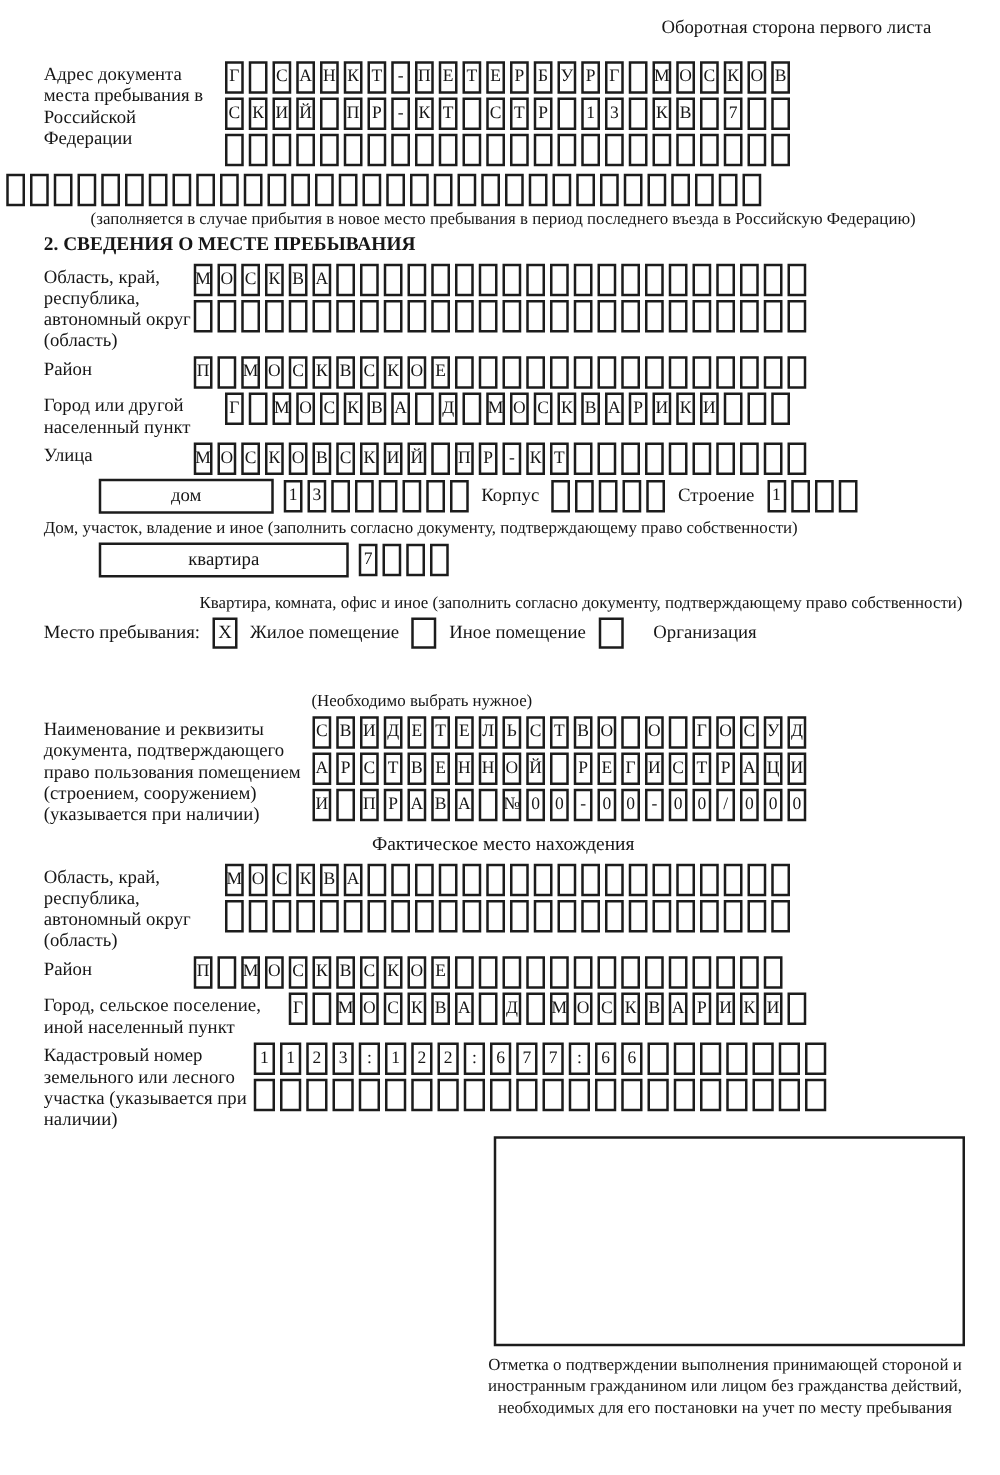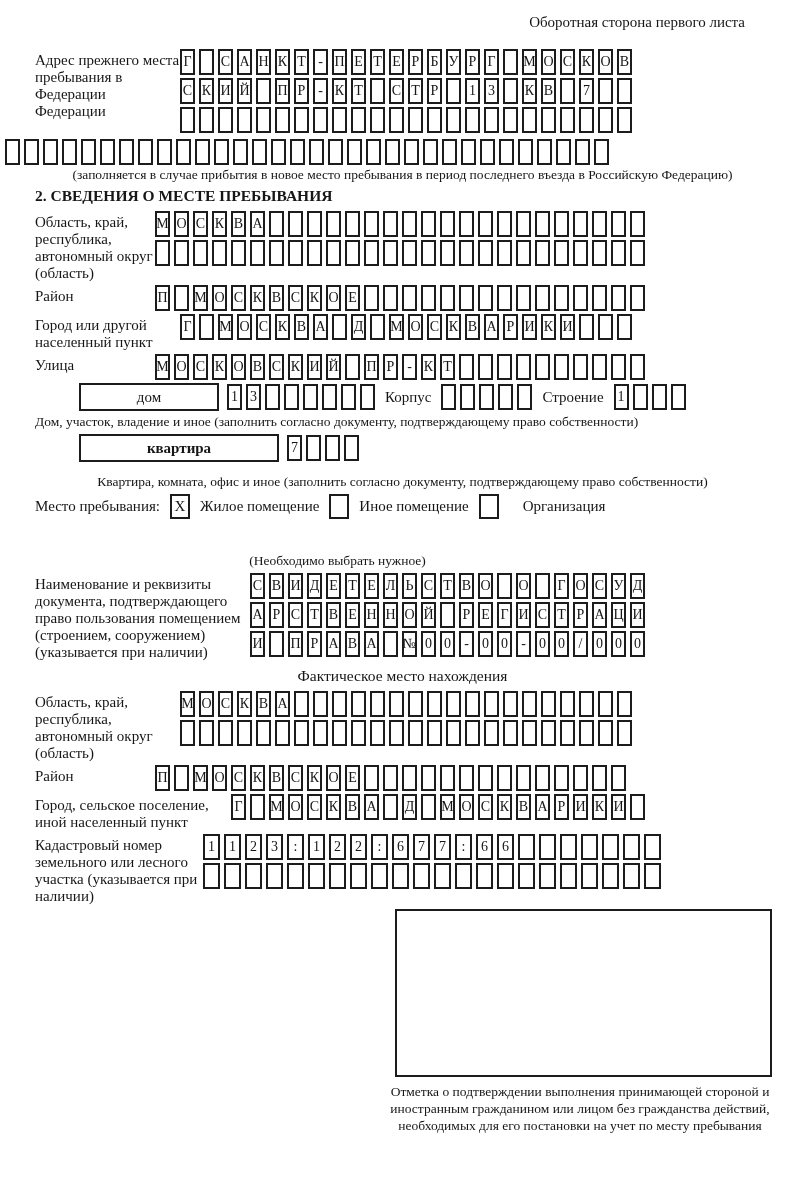--- a/index.html
+++ b/index.html
@@ -31,21 +31,21 @@
 
   .caption { font-size: 13.5px; text-align: center; margin-bottom: 4px; line-height: 16px; }
   .sec-title { font-weight: bold; font-size: 15.5px; margin: 2px 0 6px 0; }
 
   .houserow { display: flex; align-items: center; gap: 8px; margin-bottom: 3px; }
   .widebox {
     border: 2px solid #1c1c1c; height: 28px; display: flex;
     align-items: center; justify-content: center; flex: none; margin-left: 44px;
   }
   .widebox.dom { width: 140px; }
-  .widebox.kv  { width: 200px; font-weight: bold; }
+  .widebox.kv  { width: 200px; }
   .inline-label { flex: none; padding: 0 2px; }
 
   .stayrow { display: flex; align-items: center; gap: 10px; margin: 4px 0 2px 0; }
   .checkbox {
     flex: none; width: 20px; height: 25px; border: 2px solid #1c1c1c;
     display: flex; align-items: center; justify-content: center; font-size: 15px;
   }
   .opt-organizatsiya { margin-left: 14px; }
   .choose-note { padding-right: 130px; margin-top: 34px; }
 
@@ -62,21 +62,21 @@
   }
 </style>
 </head>
 <body>
 
 <div class="page">
 
   <div class="back-note">Оборотная сторона первого листа</div>
 
   <div class="formrow">
-    <div class="label w145">Адрес прежнего места пребывания в Федерации Федерации</div>
+    <div class="label w145">Адрес документа места пребывания в Российской Федерации</div>
     <div class="grid">
       <div class="cellrow">
           <span class="cell filled">Г</span>
           <span class="cell"></span>
           <span class="cell filled">С</span>
           <span class="cell filled">А</span>
           <span class="cell filled">Н</span>
           <span class="cell filled">К</span>
           <span class="cell filled">Т</span>
           <span class="cell filled">-</span>
@@ -377,21 +377,21 @@
 
   <div class="houserow">
     <div class="widebox kv">квартира</div>
     <div class="cellrow">
         <span class="cell filled">7</span>
         <span class="cell"></span>
         <span class="cell"></span>
         <span class="cell"></span>
       </div>
   </div>
-  <div class="caption" style="text-align:center;margin-top:12px;">Квартира, комната, офис и иное (заполнить согласно документу, подтверждающему право собственности)</div>
+  <div class="caption" style="text-align:right;margin-top:12px;">Квартира, комната, офис и иное (заполнить согласно документу, подтверждающему право собственности)</div>
 
   <div class="stayrow">
     <span>Место пребывания:</span>
     <span class="checkbox">X</span>
     <span>Жилое помещение</span>
     <span class="checkbox"></span>
     <span>Иное помещение</span>
     <span class="checkbox"></span>
     <span class="opt-organizatsiya">Организация</span>
   </div>

